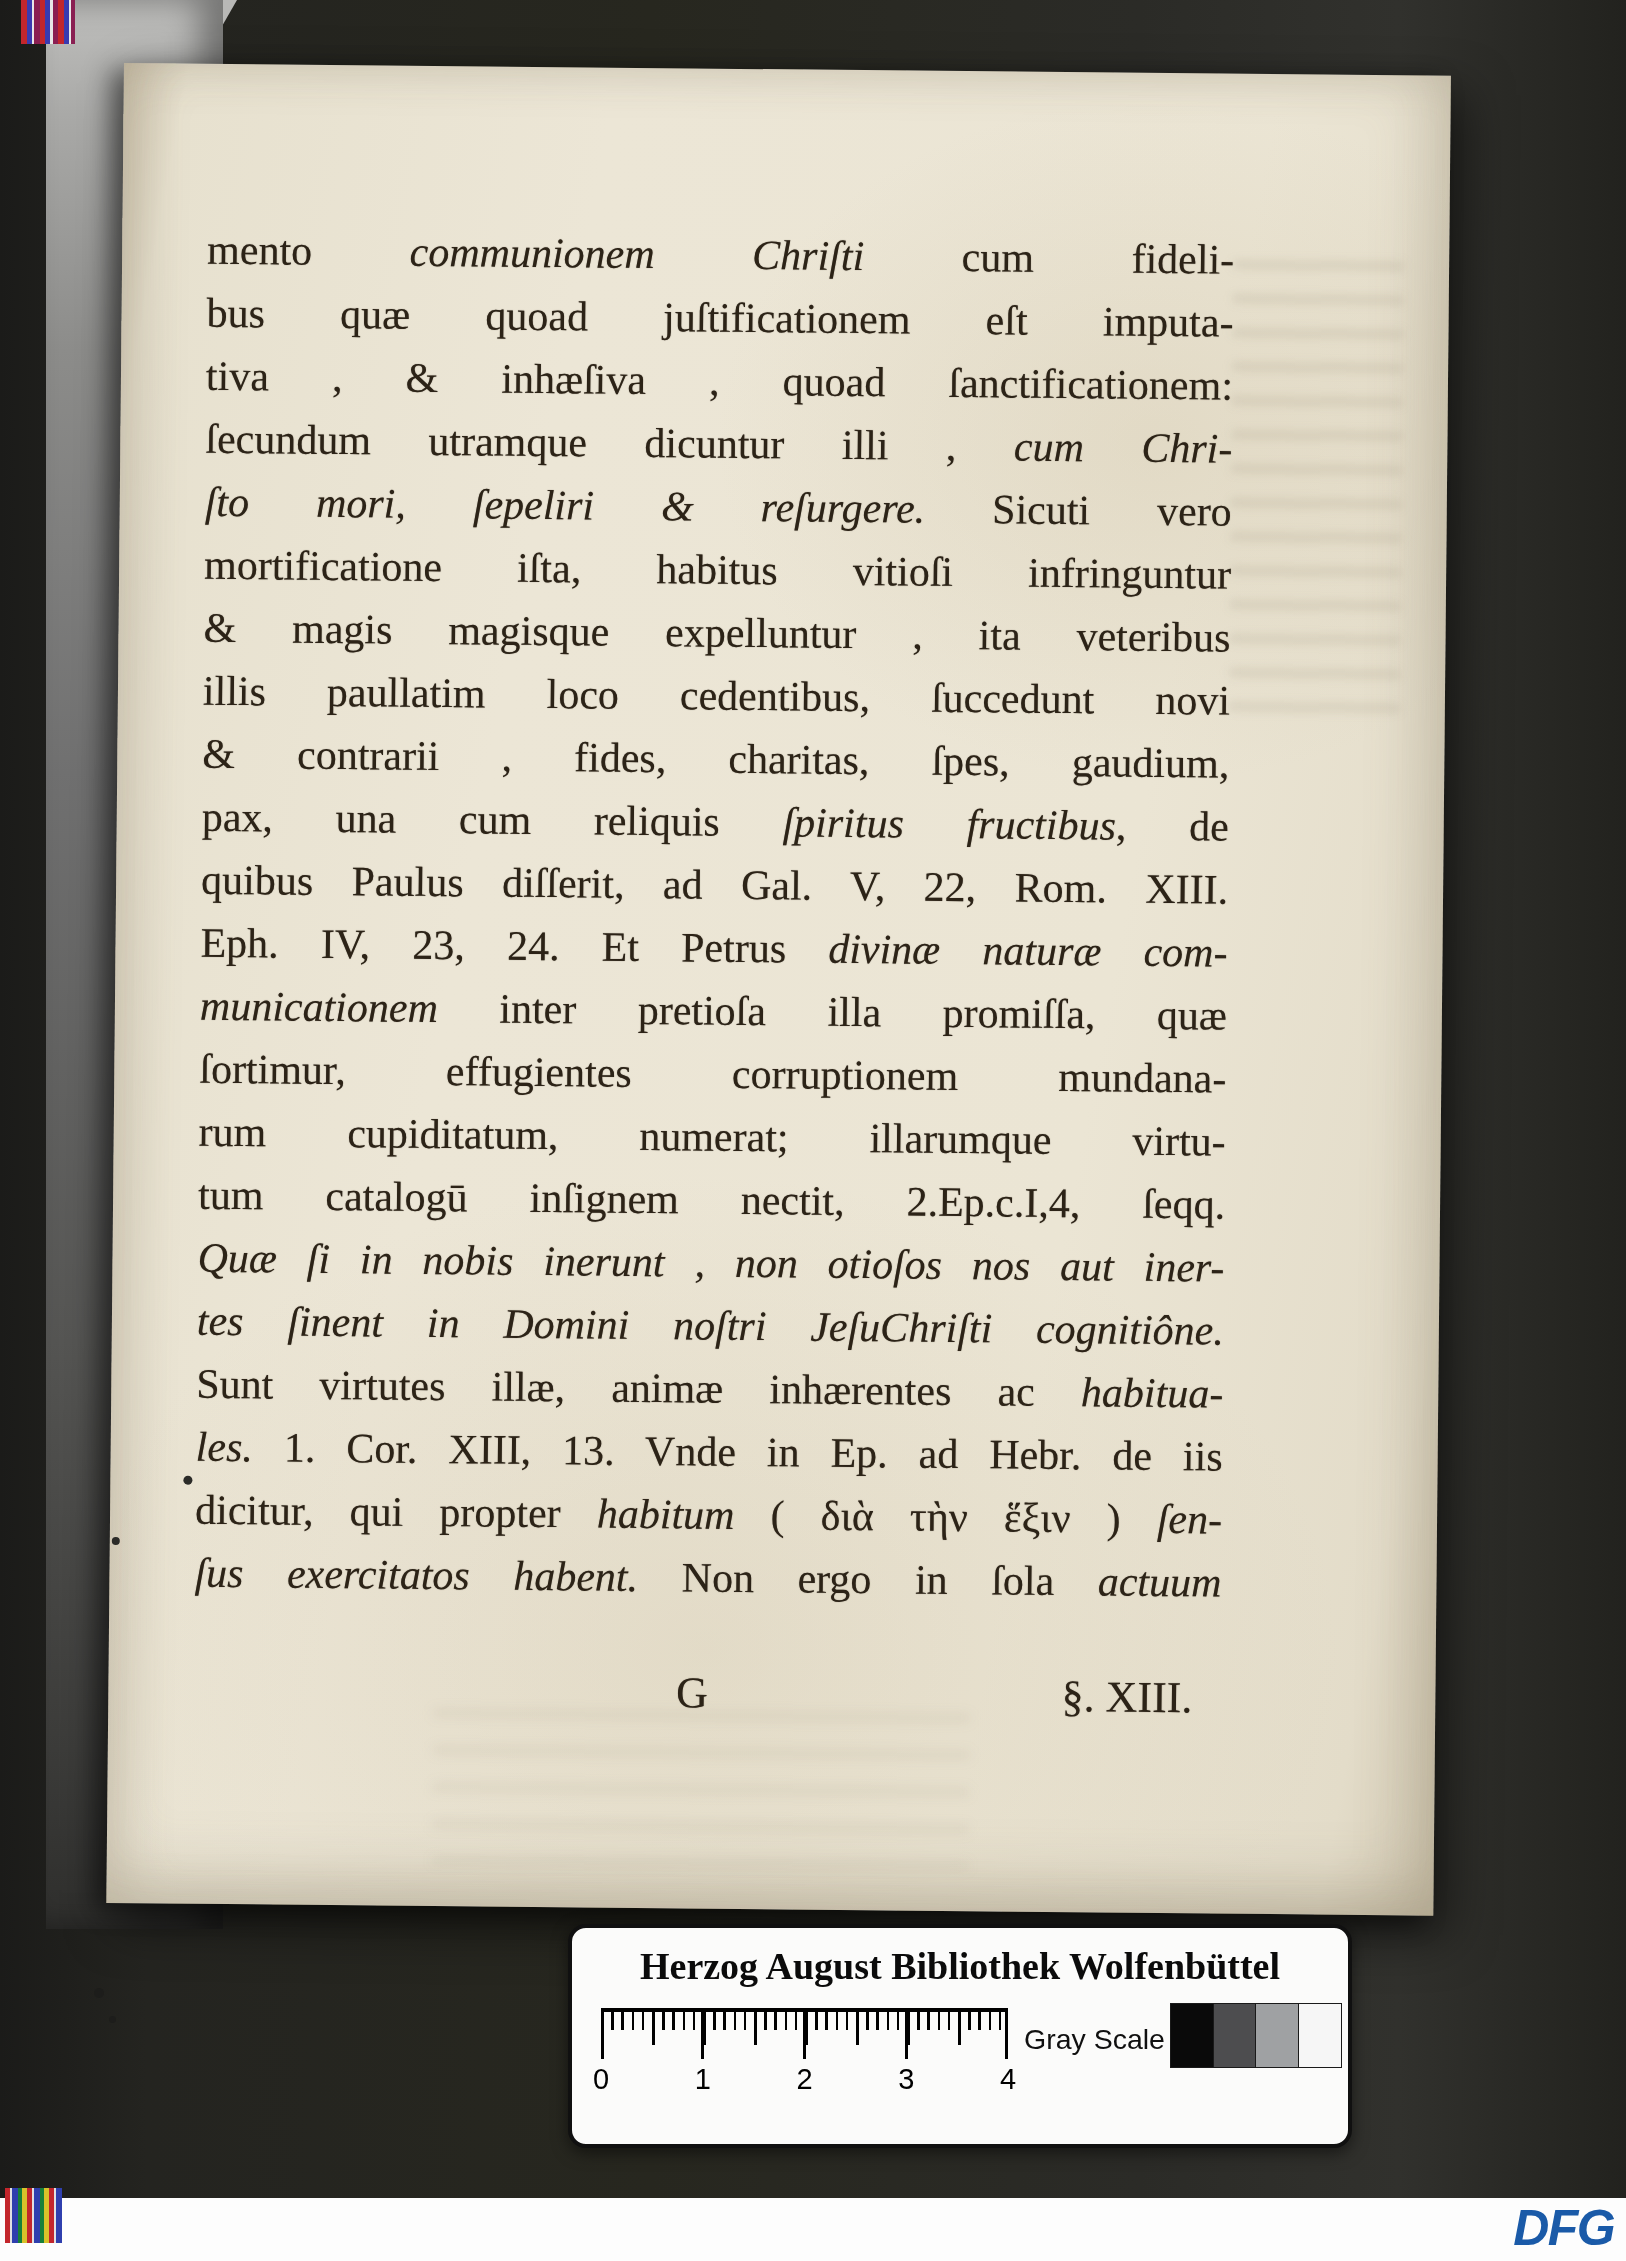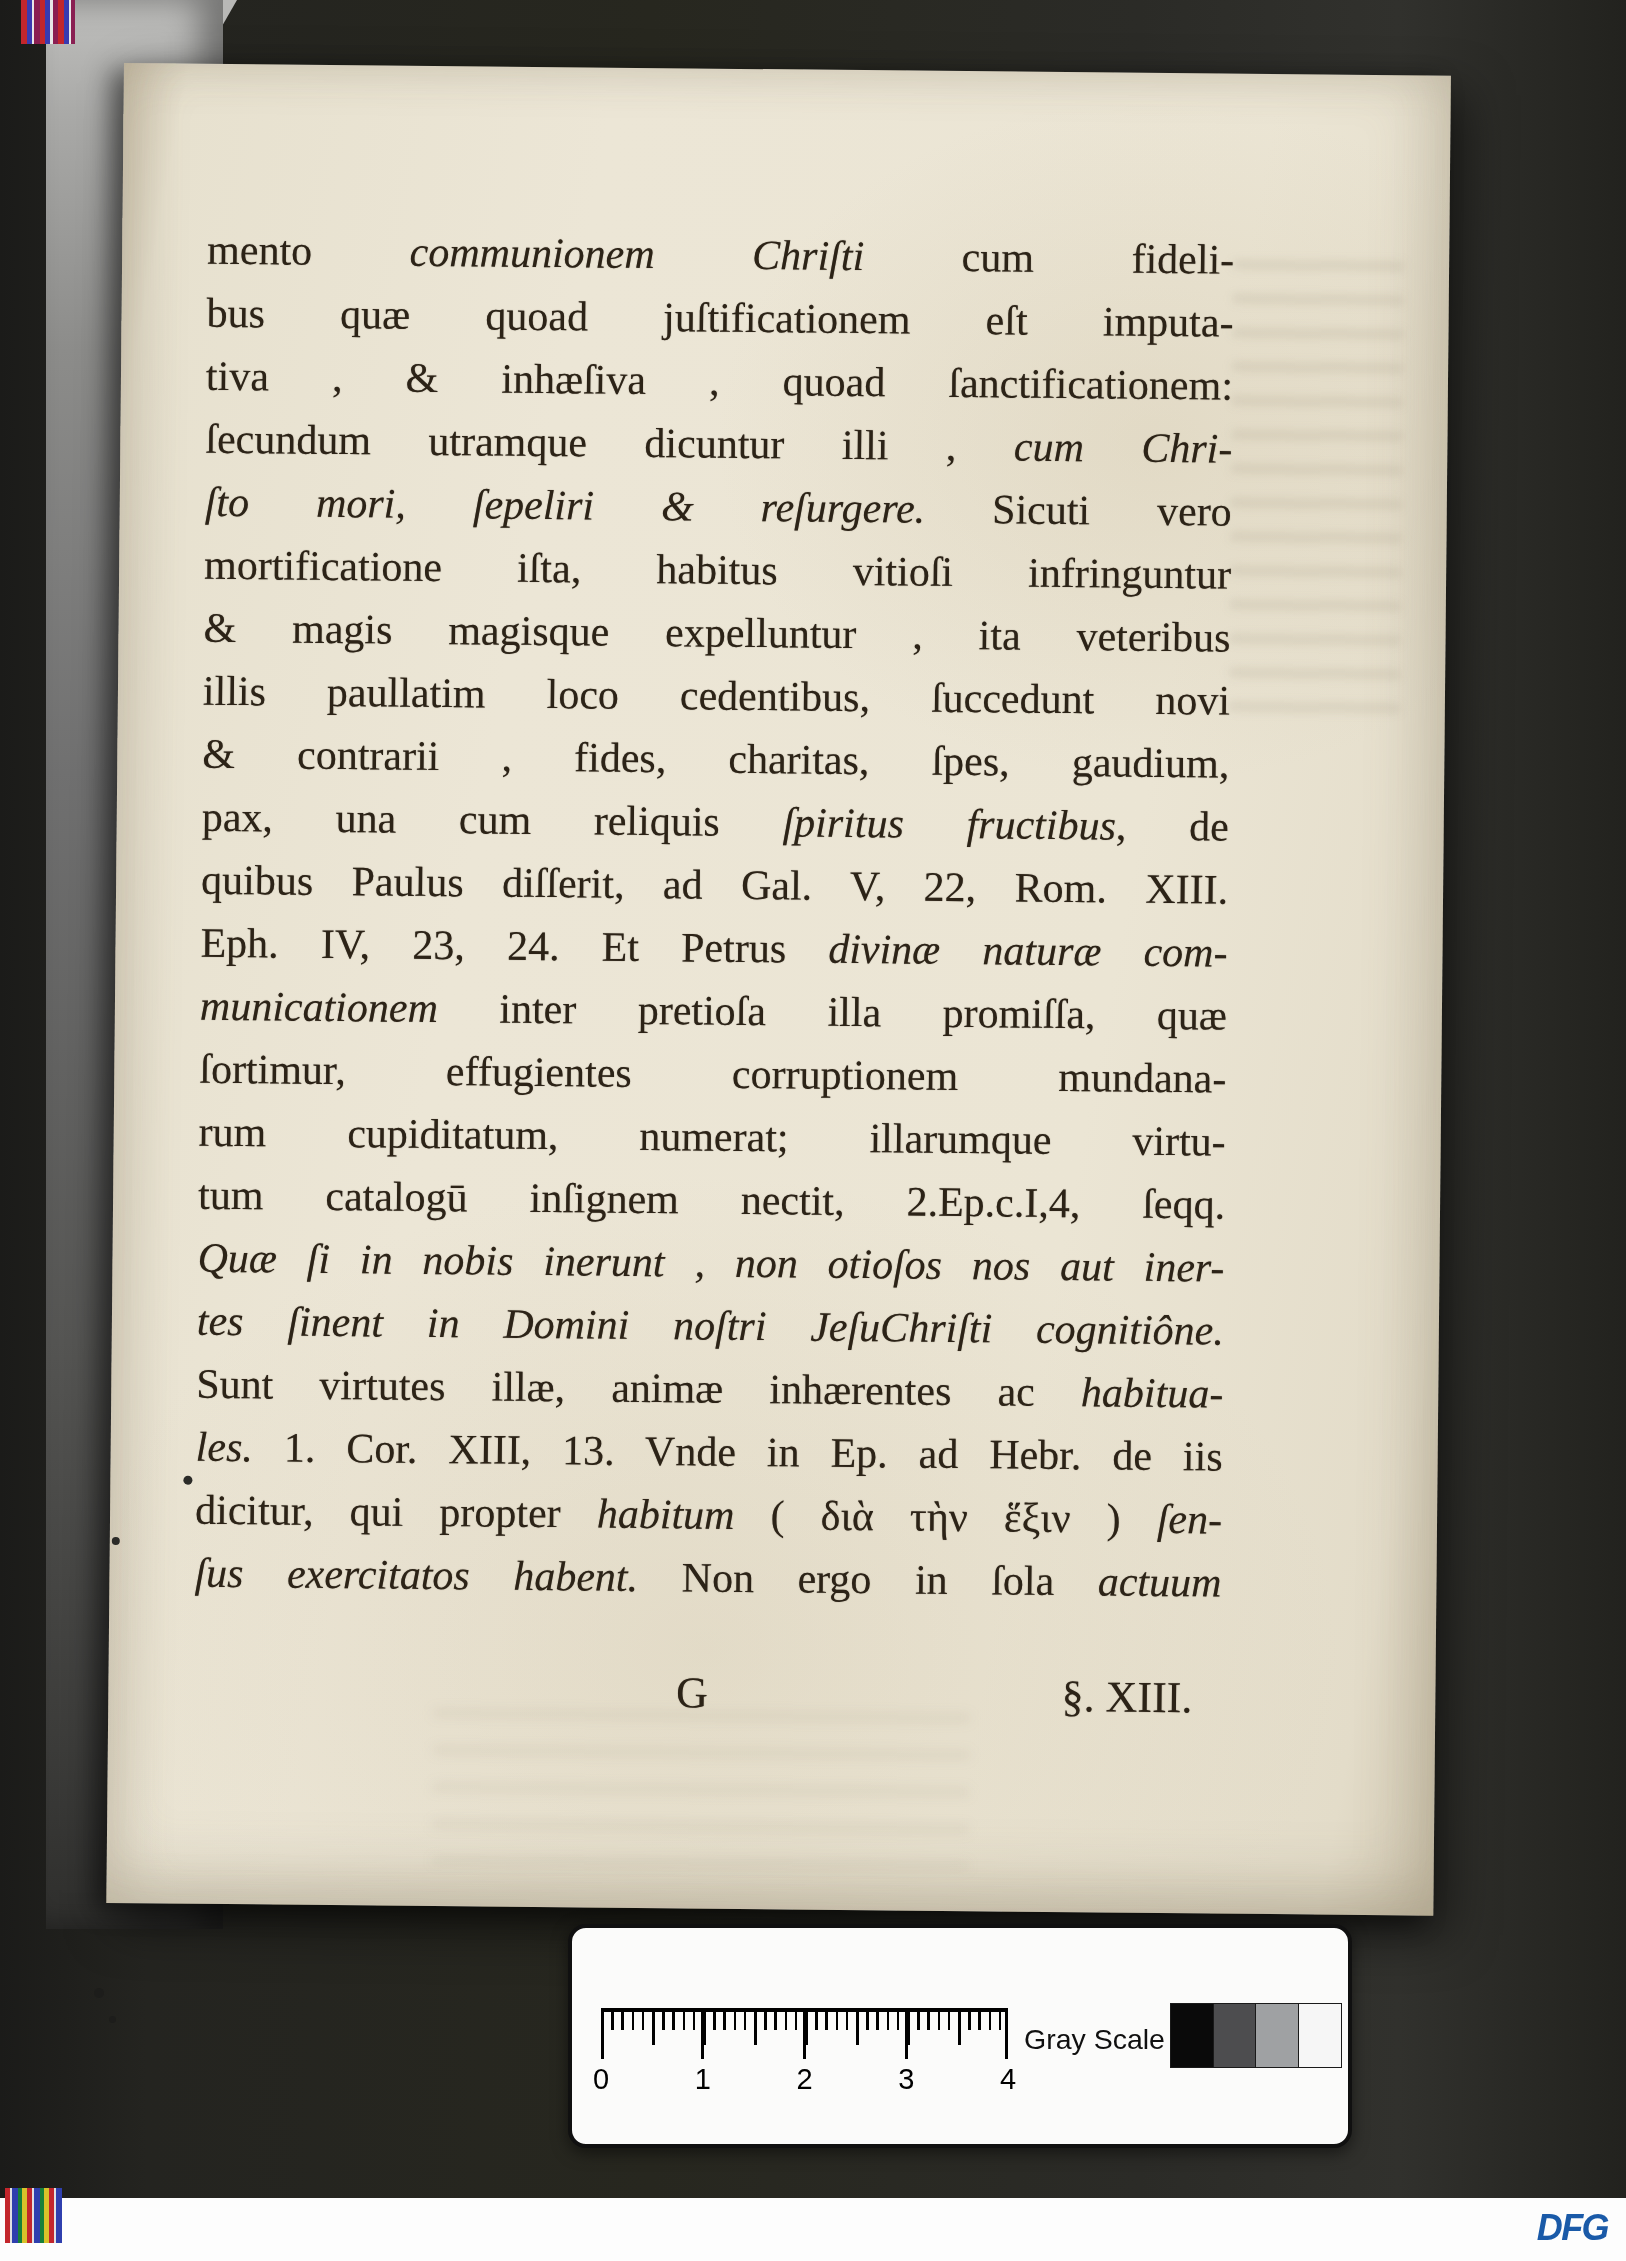--- a/index.html
+++ b/index.html
@@ -72,23 +72,23 @@
     font-family:"Liberation Sans",sans-serif; font-size:29px; color:#000; }
   .ruler-numbers span { position:absolute; transform:translateX(-50%); }
   .grayscale-label { position:absolute; left:452px; top:83px;
     font-family:"Liberation Sans",sans-serif; font-size:28.5px; color:#101010;margin-top:12px; }
   .patches { position:absolute; left:600px; top:75px; display:flex; }
   .patch { width:42px; height:63px; border:1.6px solid #1a1a1a; margin-left:-1.6px; }
   
   .footer { position:absolute; left:0; top:2198px; width:1627px; height:63px; background:#fdfdfd; }
   .copyright { position:absolute; left:72px; top:50%; transform:translateY(-52%);
     font-family:"Liberation Sans",sans-serif; font-size:37px; color:#060606; white-space:nowrap; }
-  .dfg { position:absolute; right:19px; top:50%; transform:translateY(-54%);
+  .dfg { position:absolute; right:13px; top:50%; transform:translateY(-54%);
     font-family:"Liberation Sans",sans-serif; font-weight:bold; font-style:italic;
-    font-size:36px; letter-spacing:-1.6px; color:#1a5aa8;text-align:right; }
+    font-size:50px; letter-spacing:-1.6px; color:#1a5aa8;text-align:right; }
   
   .cal-top { position:absolute; left:21px; top:0; width:54px; height:44px; z-index:5;
     background:repeating-linear-gradient(90deg,#c3262c 0 5.7px,#3a3ab0 5.7px 10.6px,#e8e8e8 10.6px 13px,#8a1f52 13px 18.7px); }
   .cal-bottom { position:absolute; left:4.9px; top:2188px; width:57px; height:55px; z-index:5;
     background:repeating-linear-gradient(90deg,#c3262c 0 4.9px,#e1e1e1 4.9px 7.3px,#2f3fae 7.3px 13px,#17803a 13px 17px,#d8c22a 17px 22px); }
 </style>
 </head>
 <body>
 
 <div class="stage">
@@ -132,20 +132,21 @@
     </div>
 
     <div class="speck" style="left:73px; top:1412px; width:9px; height:9px;"></div>
     <div class="speck" style="left:2.4px; top:1474px; width:8.1px; height:8.1px;"></div>
   </div>
 
   <div class="speck" style="left:94px; top:1988px; width:9.8px; height:9.8px; background:#1d1d1b;"></div>
   <div class="speck" style="left:109px; top:2016px; width:7.3px; height:7.3px; background:#1d1d1b;"></div>
 
   <div class="card">
+    <div class="card-title">Herzog August Bibliothek Wolfenbüttel</div>
 
     <div class="ruler">
       <div class="maj" style="left:0;"></div>
       <div class="maj" style="left:calc(25% - 1.6px);"></div>
       <div class="maj" style="left:calc(50% - 1.6px);"></div>
       <div class="maj" style="left:calc(75% - 1.6px);"></div>
       <div class="maj" style="left:calc(100% - 3.3px);"></div>
     </div>
     <div class="ruler-numbers">
         <span style="left: 0%;">0</span>

